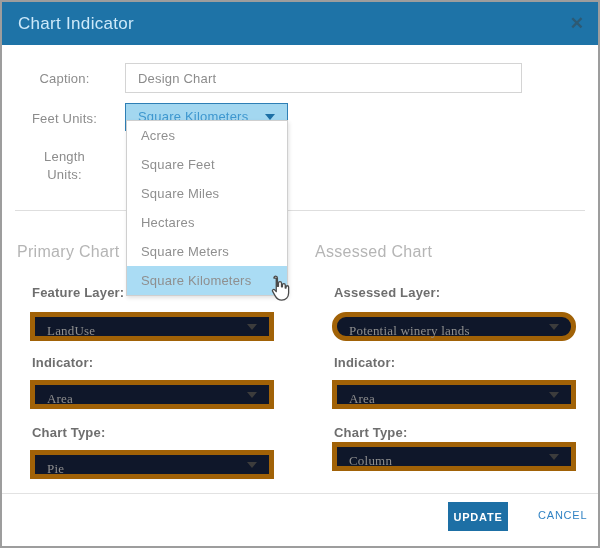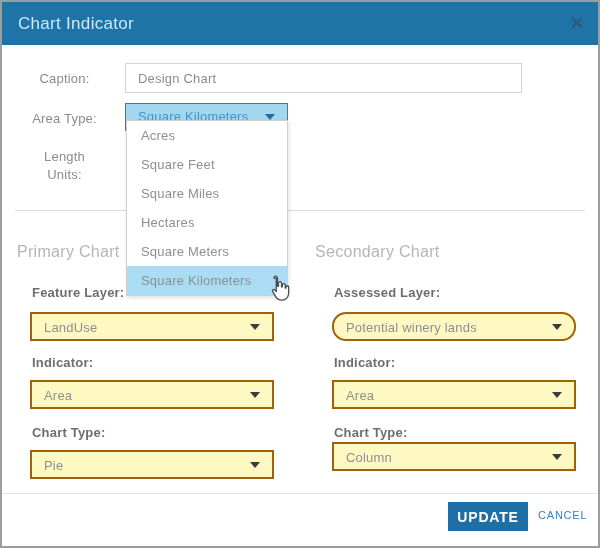--- a/index.html
+++ b/index.html
@@ -73,21 +73,21 @@
     letter-spacing: 0.3px;
   }
 
   
   .group-label {
     position: absolute; width: 244px; font-size: 13px; font-weight: bold;
     color: #6e6e6e; letter-spacing: 0.2px;
   }
   .selectbox {
     position: absolute; width: 244px; height: 29px;
-    border: 2px solid #a16207; background: #fef9c3; cursor: pointer;
+    border: 5px solid #a16207; background: #0f172a; cursor: pointer; font-family: Liberation Serif, serif;
   }
   .selectbox .val {
     position: absolute; left: 12px; line-height: 27px;
     font-size: 13px; color: #8f8f8f; letter-spacing: 0.2px;
     white-space: nowrap;
   }
 
   
   .dd-panel {
     position: absolute; left: 124px; top: 118px; width: 162px;
@@ -102,44 +102,44 @@
   }
   .dd-item.highlight { background: #aadcf4; }
 
   .hand-cursor {
     position: absolute; left: 262px; top: 273px; width: 28px; height: 28px;
     z-index: 6; pointer-events: none;
   }
 
   
   .update-btn {
-    position: absolute; left: 446px; top: 500px; width: 80px; height: 29px;
+    position: absolute; left: 446px; top: 500px; width: 60px; height: 29px;
     background: #1d6fa5; border: none; color: #ffffff;
     font-family: "Liberation Sans", sans-serif;
-    font-size: 14px; font-weight: bold; letter-spacing: 0.8px; cursor: pointer;
+    font-size: 11px; font-weight: bold; letter-spacing: 0.8px; cursor: pointer;
   }
   .cancel-link {
     position: absolute; left: 536px; top: 507px;
     font-size: 11px; color: #3183c4; letter-spacing: 0.8px; cursor: pointer;
   }
 </style>
 </head>
 <body>
 
 <div class="dialog">
 
   <div class="header">
     <span class="title">Chart Indicator</span>
     <span class="close">✕</span>
   </div>
 
   <span class="flabel" style="top:69px;">Caption:</span>
   <input class="textbox" value="Design Chart" style="">
 
-  <span class="flabel" style="top:109px;">Area Type:</span>
+  <span class="flabel" style="top:109px;">Feet Units:</span>
   <div class="units-dd">
     <span class="val">Square Kilometers</span>
     <span class="caret"></span>
   </div>
 
   <span class="flabel" style="top:147px;">Length</span>
   <span class="flabel" style="top:165px;">Units:</span>
 
   <div class="mid-divider"></div>
 
@@ -156,21 +156,21 @@
     <span class="val">Area</span>
     <span class="caret"></span>
   </div>
 
   <span class="group-label" style="left:30px; top:423px;">Chart Type:</span>
   <div class="selectbox" style="left:28px; top:448px;">
     <span class="val">Pie</span>
     <span class="caret"></span>
   </div>
 
-  <span class="section-heading" style="left:313px;">Secondary Chart</span>
+  <span class="section-heading" style="left:313px;">Assessed Chart</span>
 
   <span class="group-label" style="left:332px; top:283px;">Assessed Layer:</span>
   <div class="selectbox" style="left:330px; top:310px;border-radius:14px;">
     <span class="val">Potential winery lands</span>
     <span class="caret"></span>
   </div>
 
   <span class="group-label" style="left:332px; top:353px;">Indicator:</span>
   <div class="selectbox" style="left:330px; top:378px;">
     <span class="val">Area</span>

